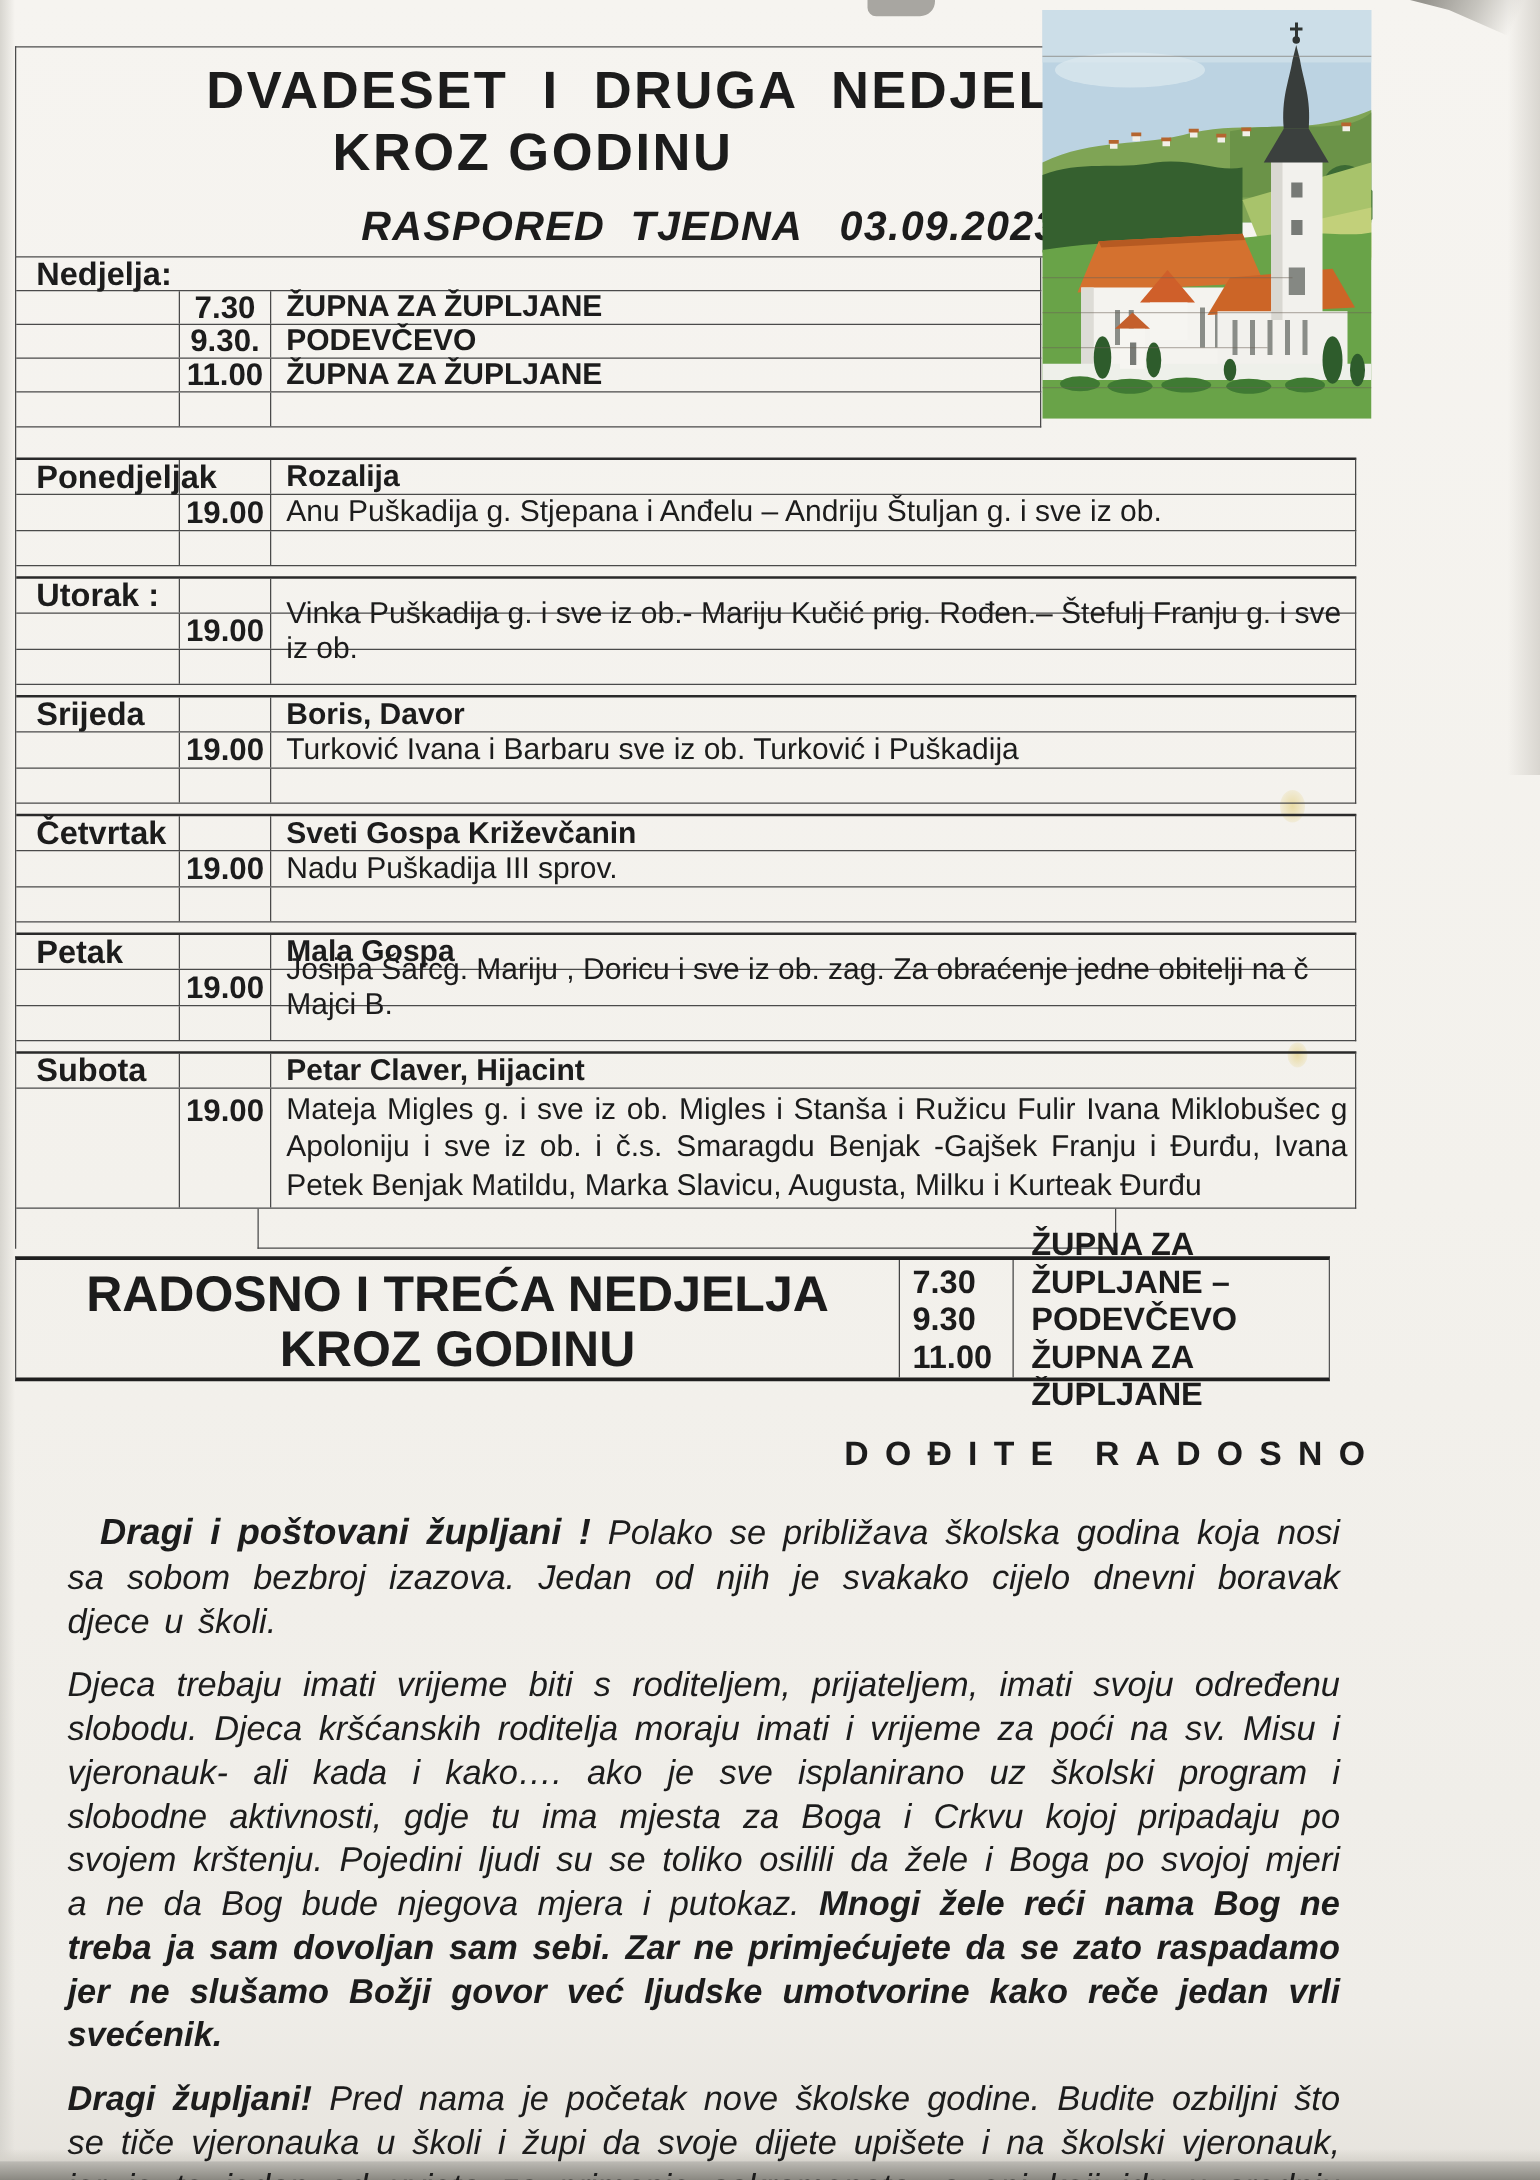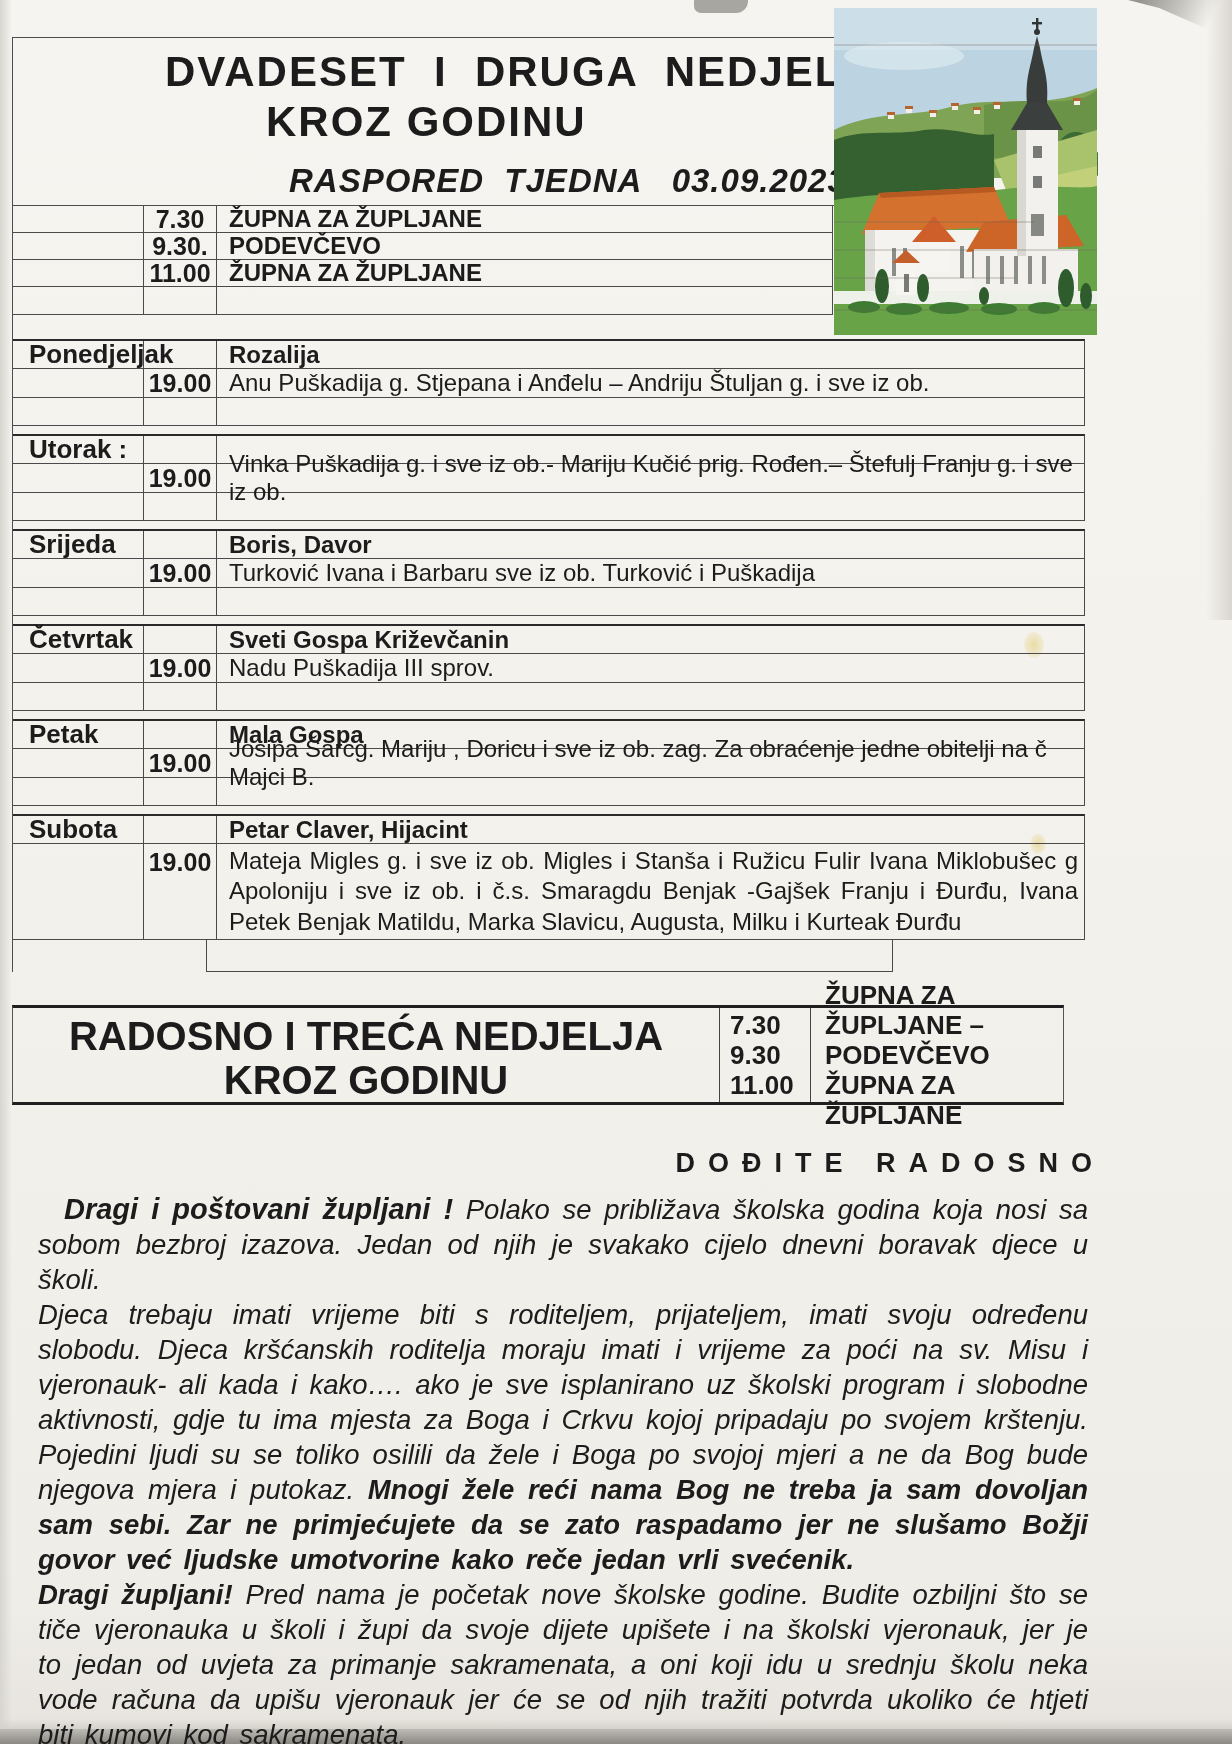--- a/index.html
+++ b/index.html
@@ -62,21 +62,21 @@
   .s2-times{width:92px;box-sizing:border-box;border-left:1px solid #444;border-right:1px solid #444;
         display:flex;flex-direction:column;justify-content:center;padding-left:10px;
         font-weight:bold;font-size:26px;line-height:30px;}
   .s2-descs{flex:1;display:flex;flex-direction:column;justify-content:center;padding-left:14px;
         font-weight:bold;font-size:26px;line-height:30px;}
   
   .dodite{position:absolute;left:20px;top:1148px;width:1085px;text-align:right;
         font-weight:bold;font-size:27px;letter-spacing:13px;}
   .article{position:absolute;left:38px;top:1192px;width:1050px;
         font-style:italic;font-size:27.5px;line-height:35px;text-align:justify;word-spacing:4px;}
-  .article p{margin:0;}
+  .article p{margin:16px;}
   .lead{font-weight:bold;font-size:29px;}
 </style>
 </head>
 <body>
 
 <div class="page">
 
   <div class="left-shade"></div>
   <div class="right-shade"></div>
   <div class="corner-tear"></div>
@@ -182,20 +182,23 @@
         <line x1="0" y1="214" x2="200" y2="214"></line>
         <line x1="0" y1="242" x2="263" y2="242"></line>
         <line x1="0" y1="270" x2="180" y2="270"></line>
         <line x1="0" y1="302" x2="263" y2="302"></line>
       </g>
     </svg>
   </div>
 
   <div class="sched">
     <div class="trow narrow h27">
+      <div class="c-day">Nedjelja:</div>
+    </div>
+    <div class="trow narrow h27">
       <div class="c-day"></div>
       <div class="c-time">7.30</div>
       <div class="c-desc bold">ŽUPNA ZA ŽUPLJANE</div>
     </div>
     <div class="trow narrow h27">
       <div class="c-day"></div>
       <div class="c-time">9.30.</div>
       <div class="c-desc bold">PODEVČEVO</div>
     </div>
     <div class="trow narrow h27">

